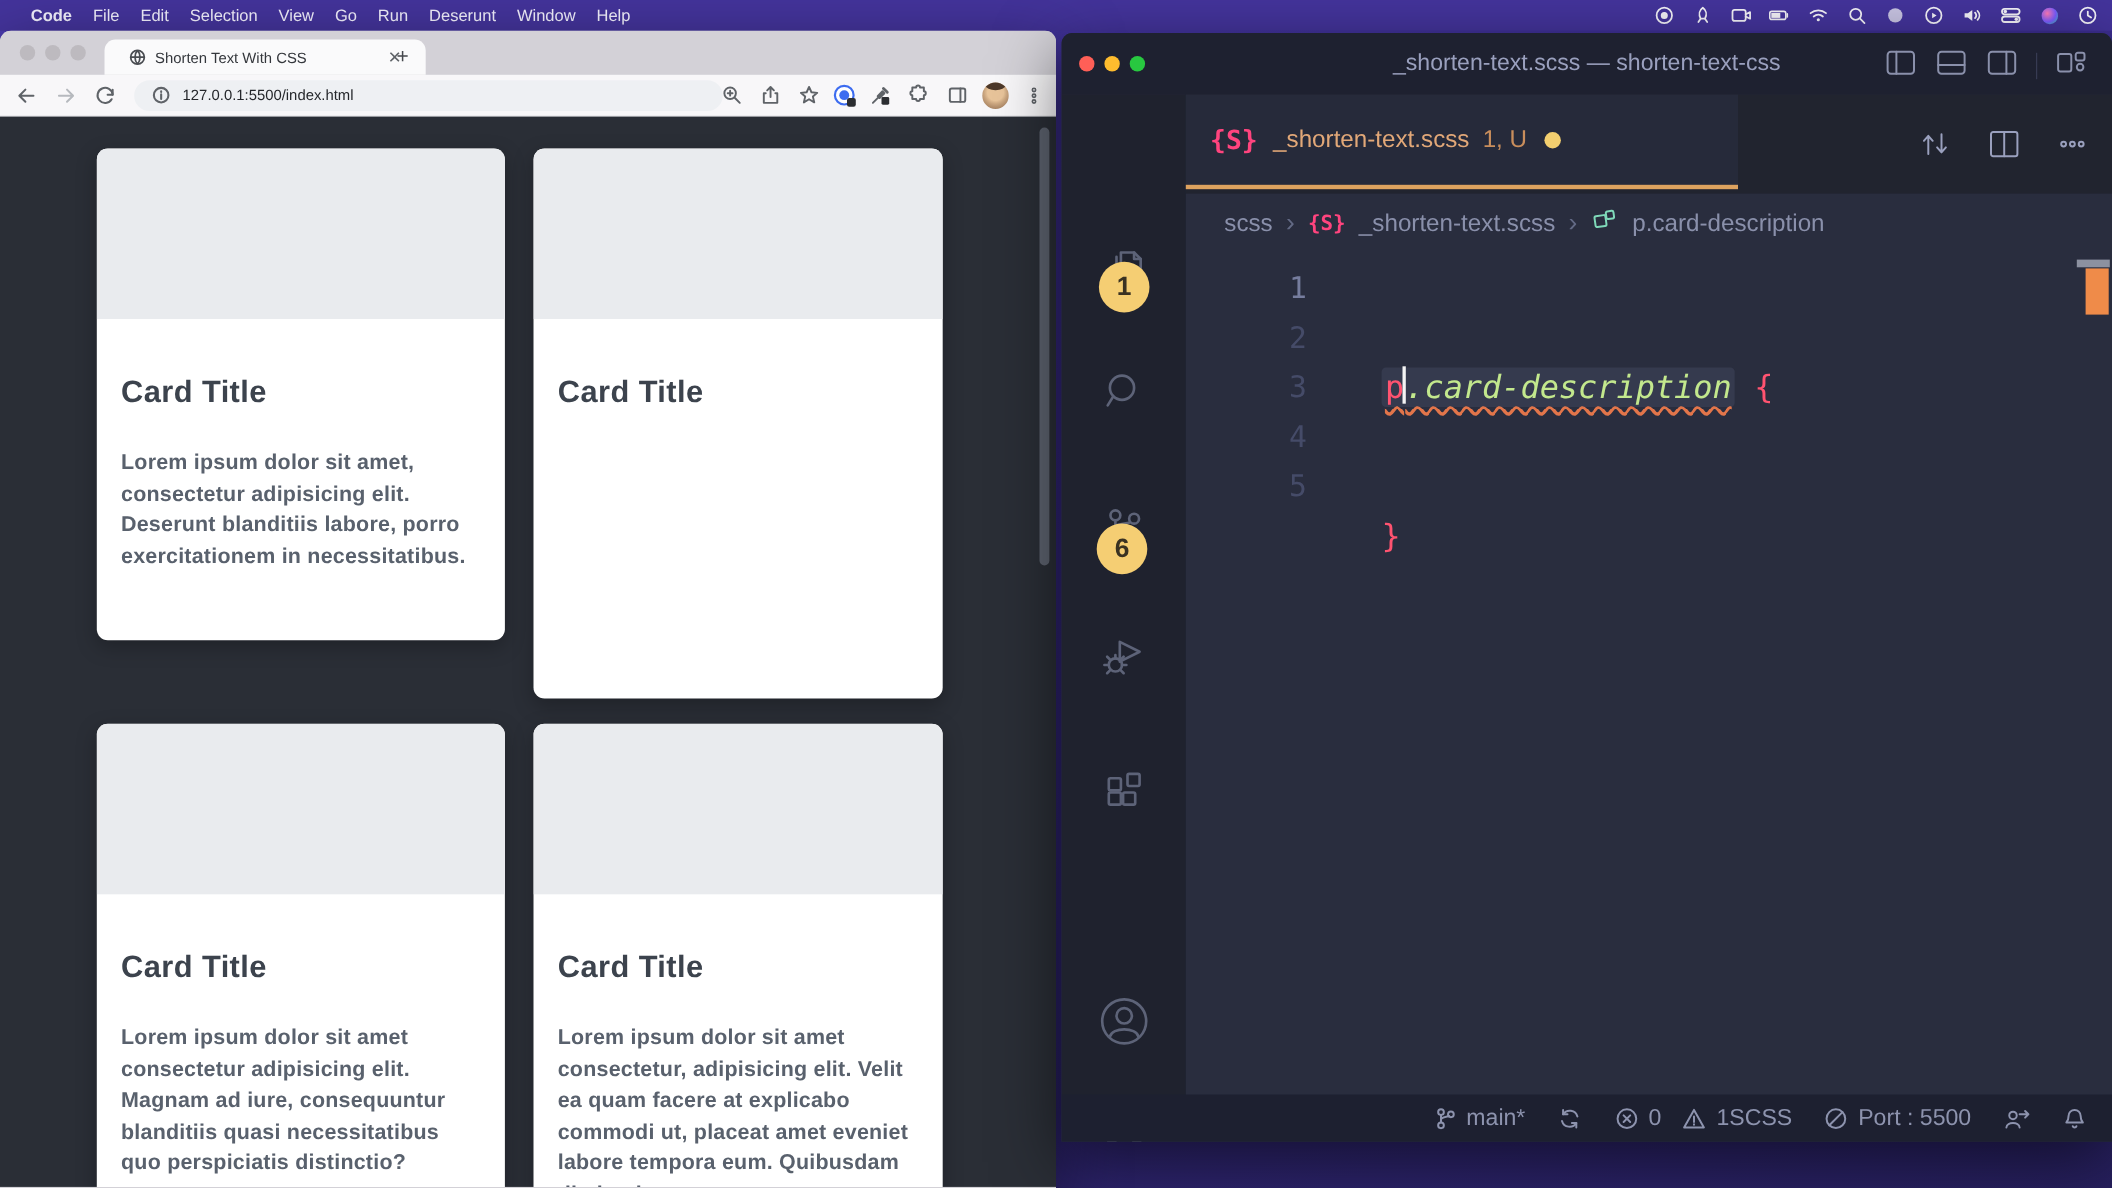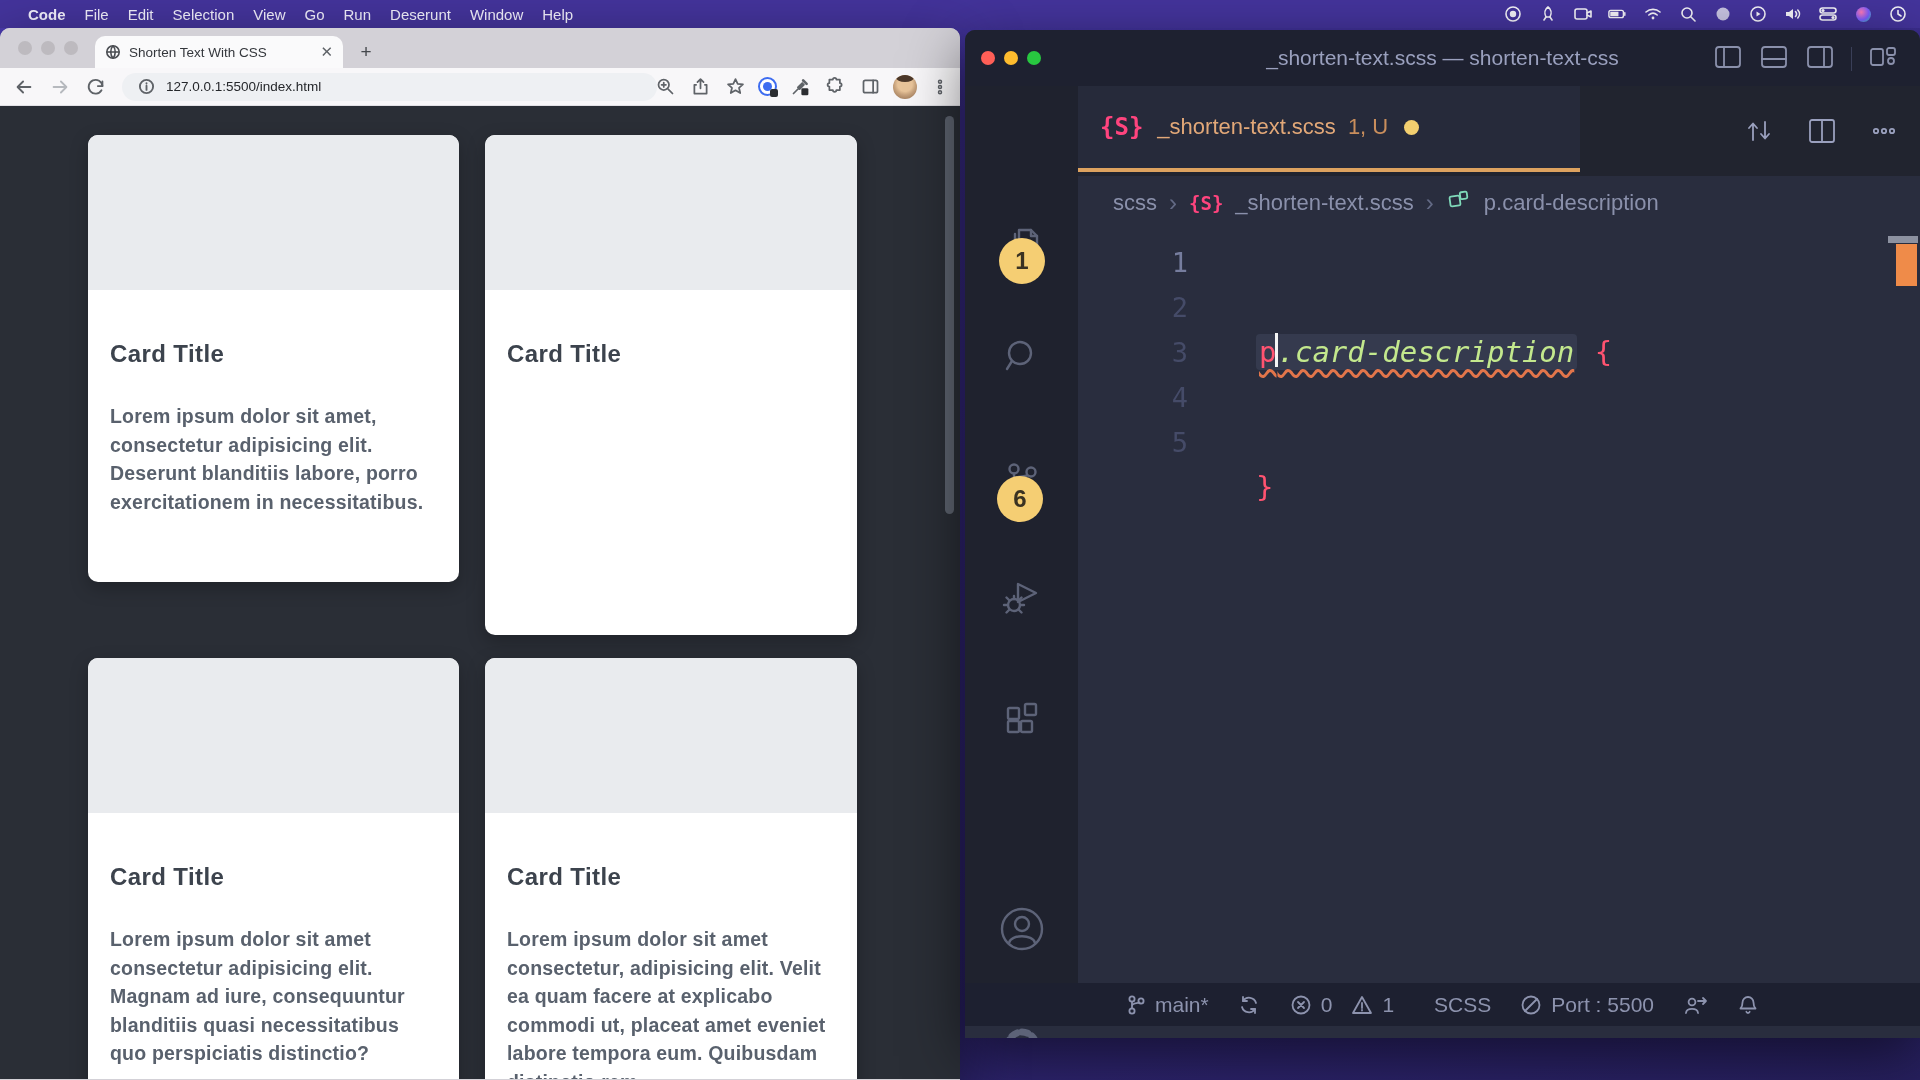--- a/index.html
+++ b/index.html
@@ -18,22 +18,22 @@
   .micon { width:20px; height:20px; display:flex; align-items:center; justify-content:center; }
   .micon svg { stroke:#ffffff; fill:none; stroke-width:1.6; stroke-linecap:round; stroke-linejoin:round; opacity:.95; }
   .siri-ball { width:15px; height:15px; border-radius:50%; background:radial-gradient(circle at 35% 35%, #ff7ab8, #7a5cff 55%, #2bd2a0); }
 
   
   .chrome { position:absolute; left:0; top:28px; width:960px; height:1052px;
     border-radius:10px 10px 0 0; overflow:hidden; box-shadow:0 18px 60px rgba(0,0,0,.5); background:#d3d1d7; }
   .tabstrip { position:relative; height:40px; background:#d3d1d7; }
   .lights { position:absolute; left:18px; top:13px; display:flex; gap:9px; }
   .light { width:14px; height:14px; border-radius:50%; background:#bdbabf; }
-  .tab { position:absolute; left:95px; top:8px; width:248px; height:32px; background:#fafafb;
-    border-radius:10px 10px 0 0; display:flex; align-items:center; padding:0 10px; }
+  .tab { position:absolute; left:95px; top:8px; width:292px; height:32px; background:#fafafb;
+    border-radius:10px 10px 0 0; display:flex; align-items:center; padding:0 22px; }
   .tab .favicon { width:16px; height:16px; margin-right:8px; flex:0 0 auto; }
   .tab .favicon svg { stroke:#4a4d52; fill:none; stroke-width:1.6; }
   .tab-title { font-size:13.5px; color:#34373c; white-space:nowrap; overflow:hidden; flex:1; }
   .tab-close { color:#5f6368; font-size:15px; margin-left:8px; }
   .newtab { position:absolute; left:356px; top:14px; width:20px; height:20px; color:#45484d; font-size:19px; line-height:20px; text-align:center; }
 
   .toolbar { height:38px; background:#f8f7f9; border-bottom:1px solid #e2e1e6; display:flex; align-items:center; position:relative; }
   .cicon { width:24px; height:24px; display:flex; align-items:center; justify-content:center; flex:0 0 auto; }
   .cicon svg { stroke:#5f6368; fill:none; stroke-width:2; stroke-linecap:round; stroke-linejoin:round; }
   .cicon.disabled svg { stroke:#b6b9be; }
@@ -45,21 +45,21 @@
   .tb-right { position:absolute; right:8px; display:flex; gap:11px; align-items:center; }
   .ext-badge { width:19px; height:19px; border-radius:50%; border:2.5px solid #3d6cf0; background:#fff; position:relative; }
   .ext-badge::after { content:""; position:absolute; left:3px; top:3px; width:9px; height:9px; border-radius:50%; background:#3d6cf0; }
   .ext-badge .lockdot { position:absolute; right:-3px; bottom:-3px; width:8px; height:8px; background:#2b2d31; border-radius:2px; }
   .avatar { width:24px; height:24px; border-radius:50%; background:radial-gradient(circle at 50% 38%, #e8c49a 0 38%, #caa57f 55%, #8a6648 100%); position:relative; overflow:hidden; }
   .avatar::before { content:""; position:absolute; left:3px; top:-2px; width:18px; height:9px; border-radius:50%; background:#4c382a; }
 
   .viewport { position:relative; height:973px; background:#2a2e36; overflow:hidden; }
   .card { position:absolute; background:#ffffff; border-radius:10px; box-shadow:0 6px 18px rgba(0,0,0,.25); overflow:hidden; }
   .card .ph { height:155px; background:#e9ebee; }
-  .card h2 { margin:50px 22px 0 22px; font-size:24px; font-weight:800; letter-spacing:.4px; color:#3c434d; }
+  .card h2 { margin:50px 22px 0 22px; font-size:28px; font-weight:800; letter-spacing:.4px; color:#3c434d; }
   .card p { margin:34px 20px 0 22px; font-size:19.5px; line-height:28.5px; font-weight:700; letter-spacing:.2px; color:#59616d; }
   .card1 { left:88px; top:29px;  width:371px; height:447px; }
   .card2 { left:485px; top:29px; width:372px; height:500px; }
   .card3 { left:88px; top:552px; width:371px; height:447px; }
   .card4 { left:485px; top:552px; width:372px; height:500px; }
   .pg-scrollbar { position:absolute; right:6px; top:10px; width:9px; height:398px; border-radius:5px; background:#5c626e; }
 
   
   .vscode { position:absolute; left:965px; top:30px; width:955px; height:1008px;
     border-radius:10px 10px 0 0; overflow:hidden; box-shadow:0 18px 60px rgba(0,0,0,.55);
@@ -104,22 +104,22 @@
   .tok-el { color:#ff5370; }
   .tok-class { color:#c3e88d; font-style:italic; }
   .tok-punc { color:#ff5370; }
   .sel-wrap { background:rgba(130,140,180,.14); border-radius:4px; padding:1px 3px;
     text-decoration-line:underline; text-decoration-style:wavy; text-decoration-color:#e2754a;
     text-decoration-thickness:2.5px; text-underline-offset:7px; }
   .cursor { display:inline-block; width:3px; height:34px; background:#f4f4f4; vertical-align:-5px; margin:0 -1px; }
   .ov-slider { position:absolute; right:2px; top:6px; width:30px; height:7px; background:#aeb3c2; opacity:.75; }
   .ov-warn { position:absolute; right:3px; top:14px; width:21px; height:42px; background:#ef8b49; }
 
-  .statusbar { position:absolute; left:0; bottom:12px; width:100%; height:43px; background:#1d2030;
-    display:flex; align-items:center; justify-content:center; font-size:21px; color:#8d93ae; padding:0 22px;gap:40px; }
+  .statusbar { position:absolute; left:0; bottom:0; width:100%; height:43px; background:#1d2030;
+    display:flex; align-items:center; justify-content:flex-end; font-size:21px; color:#8d93ae; padding:0 22px; }
   .sb-group { display:flex; align-items:center; gap:28px; }
   .sb-item { display:flex; align-items:center; gap:8px; white-space:nowrap; }
   .sb-item svg { stroke:#8d93ae; fill:none; stroke-width:1.8; stroke-linecap:round; stroke-linejoin:round; }
 </style>
 </head>
 <body>
 
 <div class="stage">
 
   <div class="menubar">

